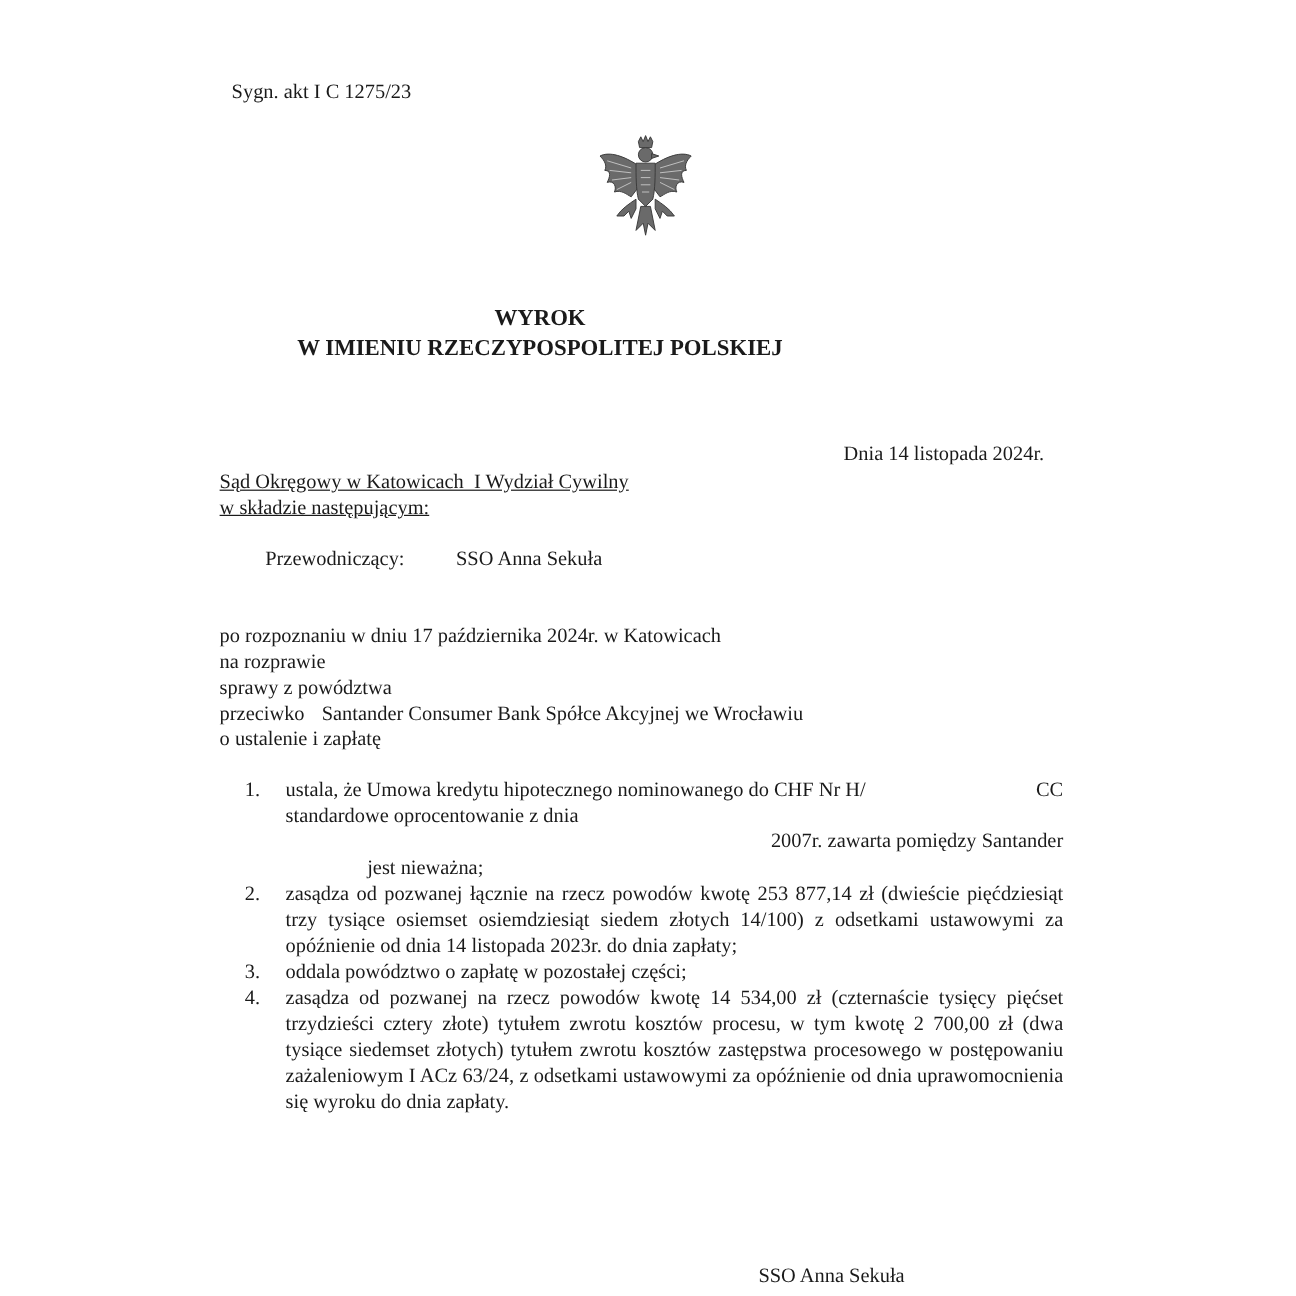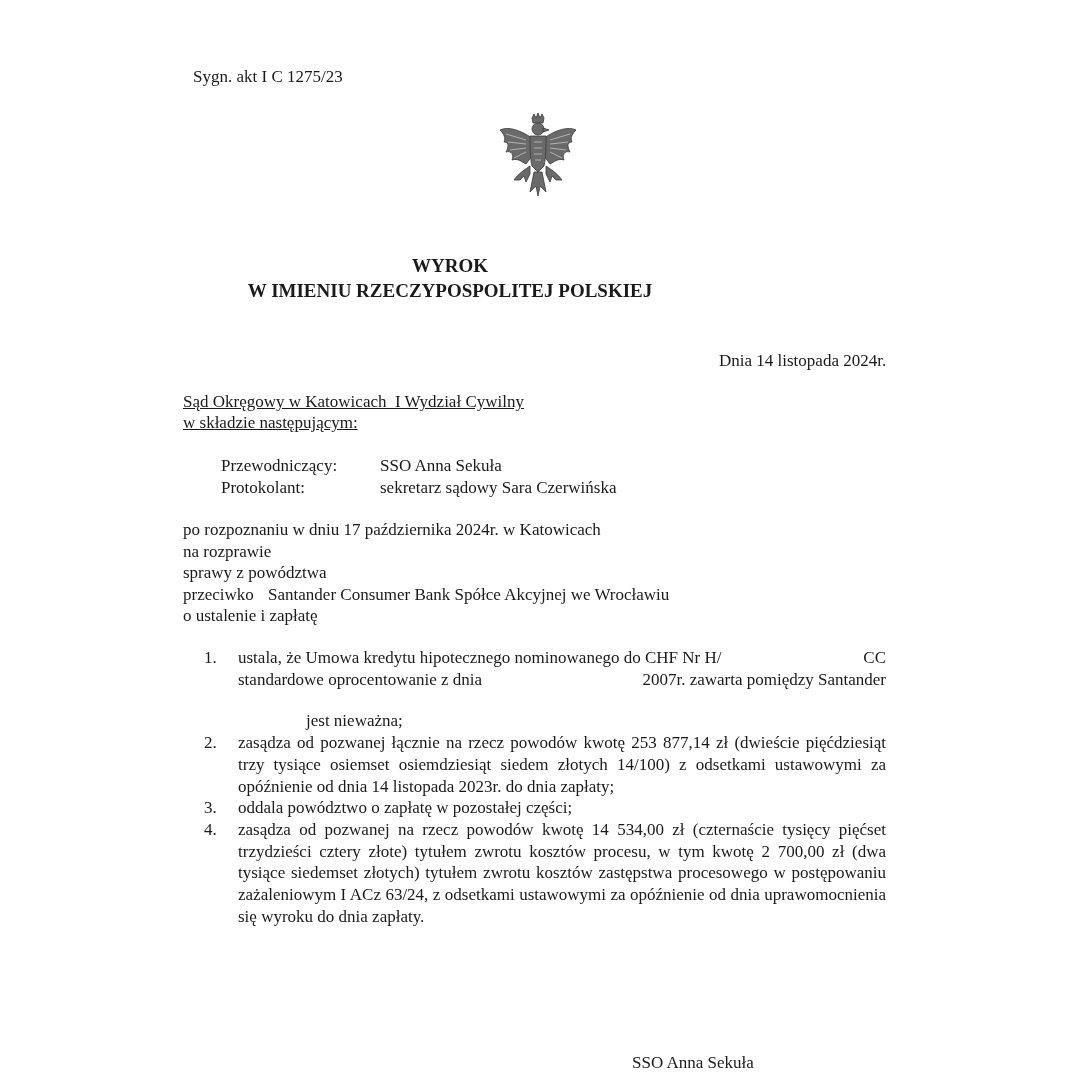--- a/index.html
+++ b/index.html
@@ -5,21 +5,21 @@
     html, body { margin: 0; padding: 0; background: #ffffff; }
     body {
       width: 1080px; height: 1080px; position: relative; overflow: hidden;
       font-family: "Liberation Serif", "DejaVu Serif", serif;
       color: #1a1a1a; font-size: 17px; line-height: 22px;
     }
     .abs { position: absolute; white-space: nowrap; }
     #signature-ref { left: 193px; top: 66px; }
     #emblem { left: 496px; top: 112px; width: 84px; height: 88px; }
     #title { left: 0; width: 900px; top: 253px; text-align: center; font-weight: bold; font-size: 19px; line-height: 25px; }
-    #date { left: 703px; top: 350px; margin-left: 16px; }
+    #date { left: 703px; top: 367px; }
     #court { left: 183px; top: 391px; line-height: 21px; text-decoration: underline; }
     #composition { left: 183px; top: 455px; line-height: 22px; }
     #composition .row { display: flex; margin-left: 38px; }
     #composition .lbl { width: 159px; }
     #proceedings { left: 183px; top: 519px; line-height: 21.5px; }
     #proceedings .gap { display: inline-block; width: 10px; }
     #rulings { left: 204px; top: 647px; width: 682px; }
     .item { display: flex; line-height: 21.7px; }
     .item .num { width: 34px; flex: none; }
     .item .txt { flex: 1; text-align: justify; text-align-last: left; white-space: normal; }
@@ -69,24 +69,20 @@
   <div id="court" class="abs">
     <div style="white-space:pre;">Sąd Okręgowy w Katowicach  I Wydział Cywilny</div>
     <div>w składzie następującym:</div>
   </div>
 
   <div id="composition" class="abs">
     <div class="row">
       <span class="lbl">Przewodniczący:</span>
       <span>SSO Anna Sekuła</span>
     </div>
-    <div class="row">
-      <span class="lbl">Protokolant:</span>
-      <span>sekretarz sądowy Sara Czerwińska</span>
-    </div>
   </div>
 
   <div id="proceedings" class="abs">
     <div>po rozpoznaniu w dniu 17 października 2024r. w Katowicach</div>
     <div>na rozprawie</div>
     <div>sprawy z powództwa</div>
     <div>
       <span>przeciwko</span><span class="gap"></span>
       <span>Santander Consumer Bank Spółce Akcyjnej we Wrocławiu</span>
     </div>
@@ -94,25 +90,25 @@
   </div>
 
   <div id="rulings" class="abs">
     <div class="item">
       <span class="num">1.</span>
       <div class="txt">
         <span class="line" style="display:flex;justify-content:space-between;align-items:center;">
           <span>ustala, że Umowa kredytu hipotecznego nominowanego do CHF Nr H/</span>
           <span>CC</span>
         </span>
-        <span class="line" style="display:flex;">
+        <span class="line" style="display:flex;flex-direction:column;">
           <span>standardowe oprocentowanie z dnia</span>
           <span style="margin-left:auto;">2007r. zawarta pomiędzy Santander</span>
         </span>
-        <span class="line" style="padding-left:68px;margin-top:20px;">jest nieważna;</span>
+        <span class="line" style="padding-left:68px;">jest nieważna;</span>
       </div>
     </div>
     <div class="item">
       <span class="num">2.</span>
       <div class="txt">zasądza od pozwanej łącznie na rzecz powodów kwotę 253 877,14 zł (dwieście pięćdziesiąt trzy tysiące osiemset osiemdziesiąt siedem złotych 14/100) z odsetkami ustawowymi za opóźnienie od dnia 14 listopada 2023r. do dnia zapłaty;</div>
     </div>
     <div class="item">
       <span class="num">3.</span>
       <div class="txt">oddala powództwo o zapłatę w pozostałej części;</div>
     </div>

